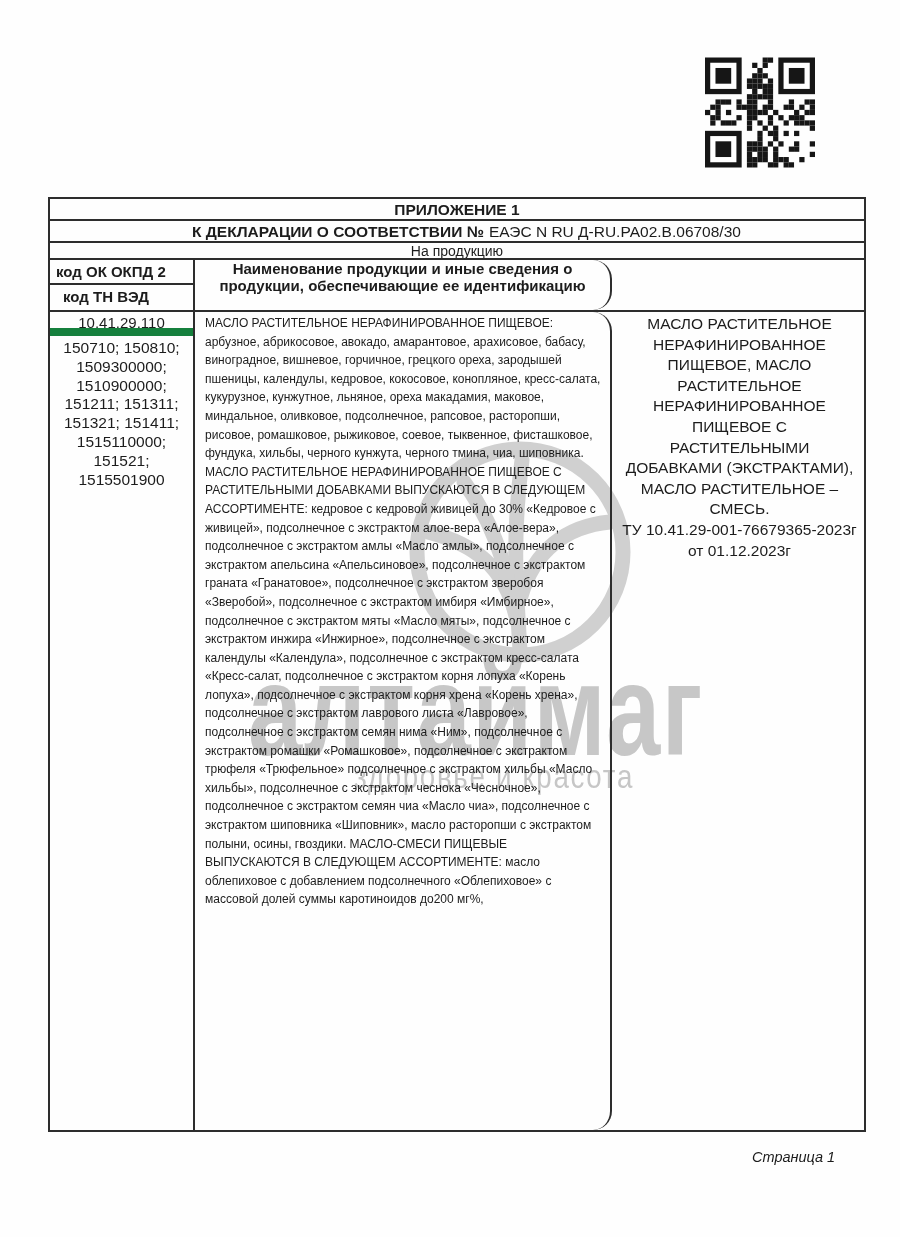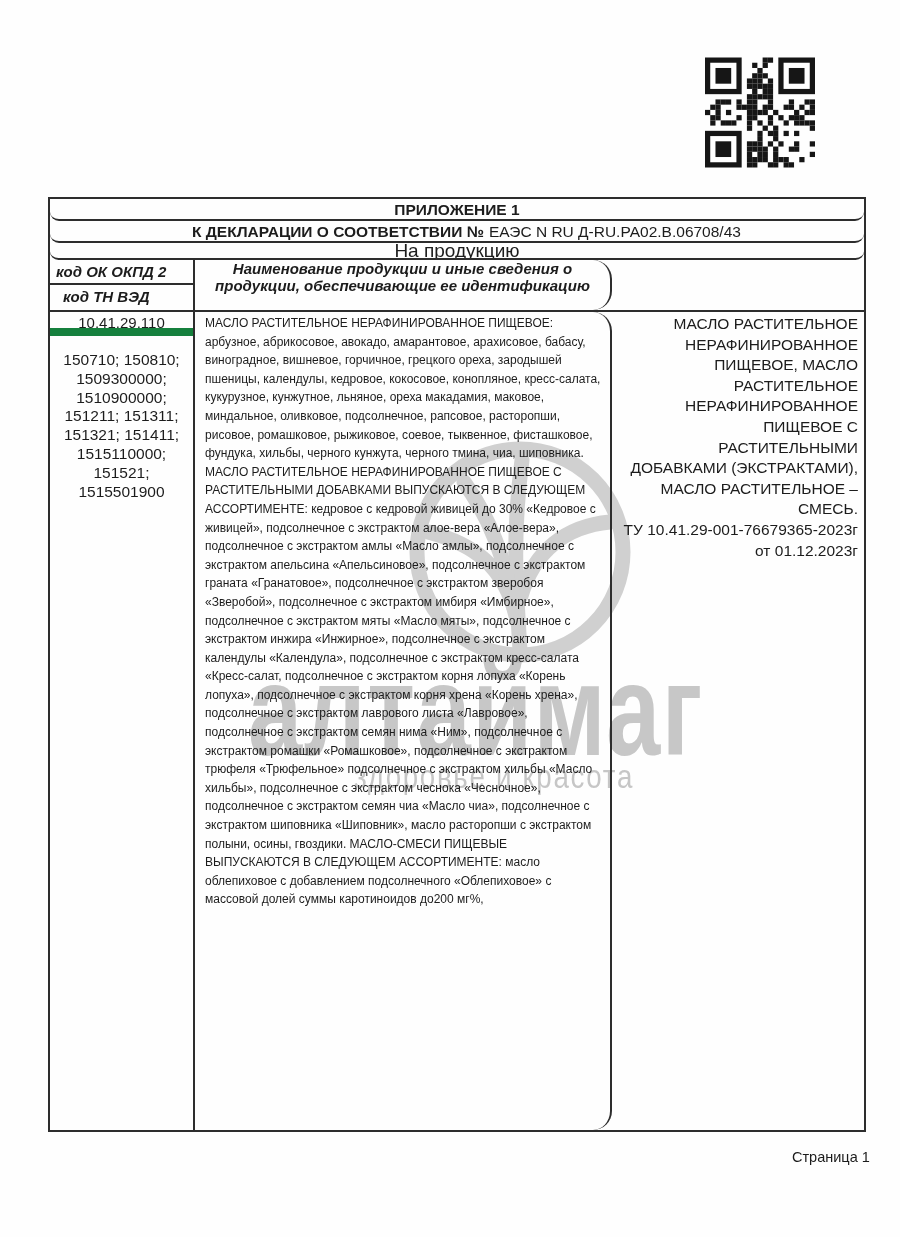--- a/index.html
+++ b/index.html
@@ -25,42 +25,42 @@
   }
 
   
   .qr { position:absolute; left:705px; top:57px; width:110px; height:111px; z-index:1; }
 
   
   .doc-table {
     position:absolute; left:48px; top:197px; width:818px; height:935px; z-index:1;
     border:2px solid #2d2d2d; display:flex; flex-direction:column; font-size:15px;
   }
-  .t-row { border-bottom:2px solid #2d2d2d; text-align:center; overflow:hidden;border-radius:9px; }
+  .t-row { border-bottom:2px solid #2d2d2d; text-align:center; overflow:hidden; }
   .t-title { height:22px; line-height:21px; font-weight:bold; font-size:15.5px; }
   .t-decl  { height:22px; line-height:21px; font-size:15.5px; }
   .t-decl .lbl { font-weight:bold; margin-right:5px;margin-left:19px; }
-  .t-sub   { height:17px; line-height:16px; font-size:19px; }
-
-  .t-header { display:flex; height:52px; border-bottom:2px solid #2d2d2d; font-weight:bold; overflow:hidden;font-style:italic; }
+  .t-sub   { height:17px; line-height:16px; font-size:14px; }
+
+  .t-header { display:flex; height:52px; border-bottom:2px solid #2d2d2d; font-weight:bold; overflow:hidden; }
   .c1 { width:145px; border-right:2px solid #2d2d2d; }
   .c2 { width:417px; border-right:2px solid #2d2d2d;border-radius:19px; }
   .c3 { flex:1; }
   .hc1-top { height:25px; line-height:23px; padding-left:6px; border-bottom:2px solid #2d2d2d; }
   .hc1-bot { line-height:23px; padding-left:13px; }
   .hc-center { text-align:center; line-height:16.5px; padding:1px 12px; }
 
   .t-body { display:flex; flex:1; overflow:hidden; }
   .b-c1 { text-align:center; overflow:hidden; }
   .okpd  { height:24px; line-height:22px; border-bottom:8px solid #15803d; }
-  .tnved { white-space:pre-line; line-height:18.8px; padding-top:9px; font-size:15.5px;margin-top:6px; }
+  .tnved { white-space:pre-line; line-height:18.8px; padding-top:3px; font-size:15.5px; }
   .b-c2 { padding:2px 7px 0 10px; font-size:12px; line-height:18.6px; text-align:left; overflow:hidden; }
-  .b-c3 { padding:2px 6px 0 9px; font-size:15.5px; line-height:20.6px; white-space:pre-line; text-align:right; overflow:hidden; }
-
-  .page-num { position:absolute; left:792px; top:1149px; font-size:14.5px; z-index:1; }
+  .b-c3 { padding:2px 6px 0 9px; font-size:15.5px; line-height:20.6px; white-space:pre-line; text-align:center; overflow:hidden; }
+
+  .page-num { position:absolute; left:752px; top:1149px; font-size:14.5px; z-index:1;font-style:italic; }
 </style>
 </head>
 <body>
 
 <div class="page">
 
   <div class="wm-layer">
     <svg class="wm-emblem" viewBox="0 0 252 252">
       <g fill="none" stroke="#b2b2b2" stroke-width="15" stroke-linecap="round" opacity="0.6">
         <circle cx="126" cy="126" r="103"></circle>
@@ -208,21 +208,21 @@
       <rect x="68.0952380952381" y="104.76190476190476" width="5.238095238095238" height="5.238095238095238" fill="#161616"></rect>
       <rect x="78.57142857142857" y="104.76190476190476" width="5.238095238095238" height="5.238095238095238" fill="#161616"></rect>
       <rect x="83.80952380952381" y="104.76190476190476" width="5.238095238095238" height="5.238095238095238" fill="#161616"></rect>
     </svg>
 
   <div class="doc-table">
 
     <div class="t-row t-title">ПРИЛОЖЕНИЕ 1</div>
 
     <div class="t-row t-decl">
-      <span class="lbl">К ДЕКЛАРАЦИИ О СООТВЕТСТВИИ №</span><span>ЕАЭС N RU Д-RU.РА02.В.06708/43</span>
+      <span class="lbl">К ДЕКЛАРАЦИИ О СООТВЕТСТВИИ №</span><span>ЕАЭС N RU Д-RU.РА02.В.06708/30</span>
     </div>
 
     <div class="t-row t-sub">На продукцию</div>
 
     <div class="t-header">
       <div class="c1">
         <div class="hc1-top">код ОК ОКПД 2</div>
         <div class="hc1-bot">код ТН ВЭД</div>
       </div>
       <div class="c2 hc-center">Наименование продукции и иные сведения о продукции, обеспечивающие ее идентификацию</div>

